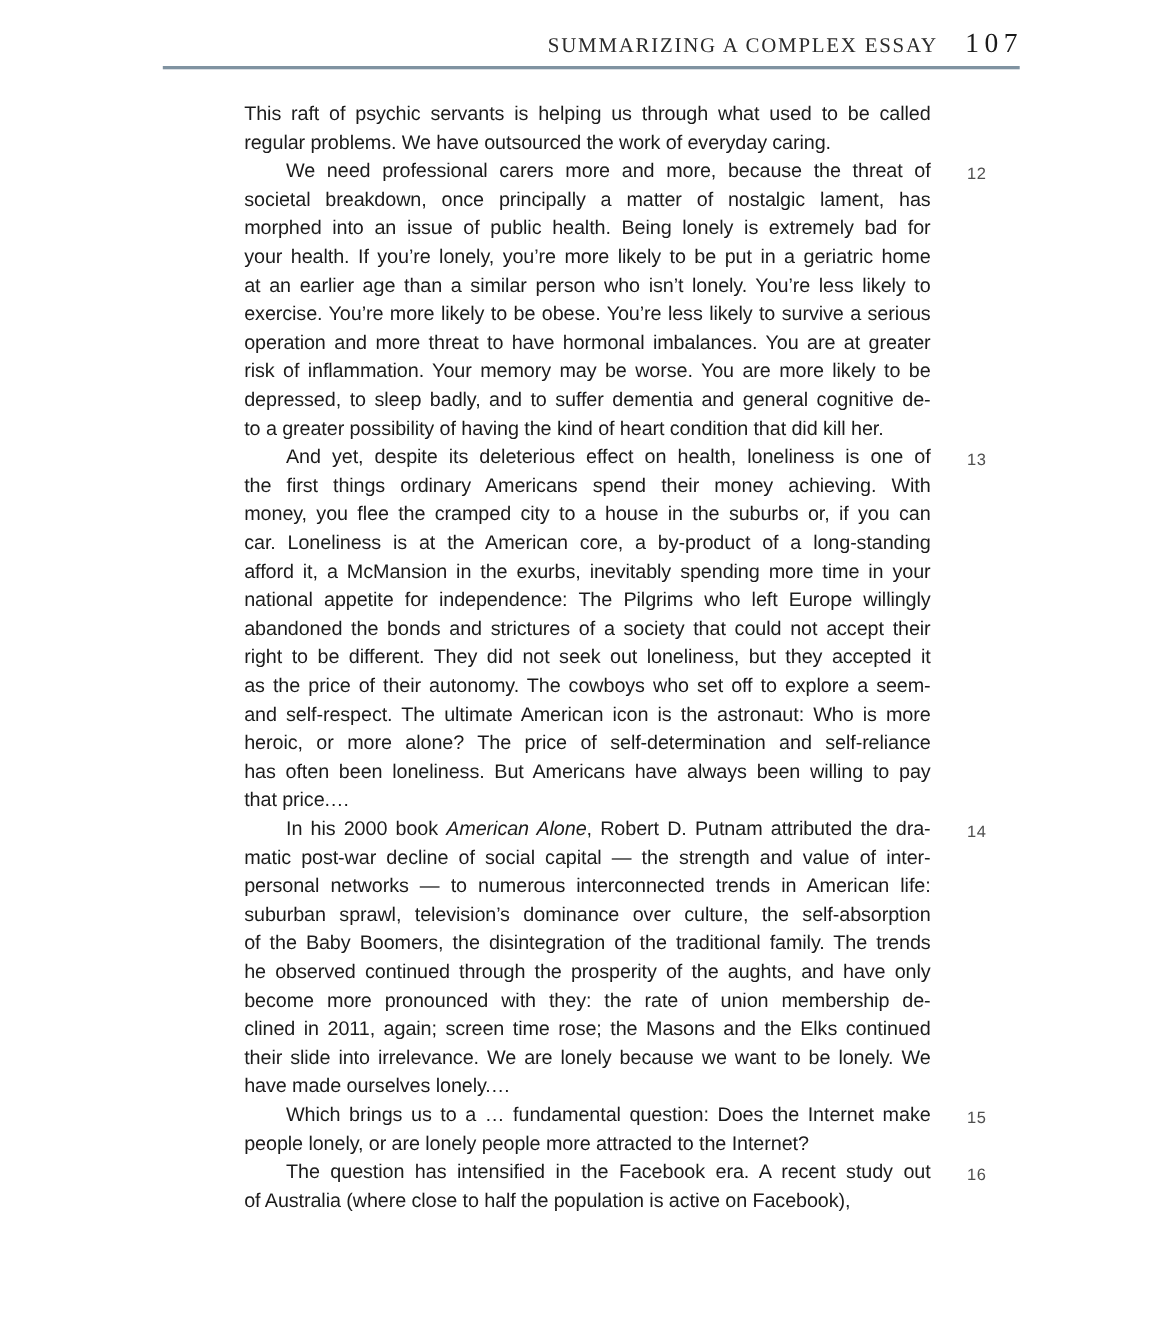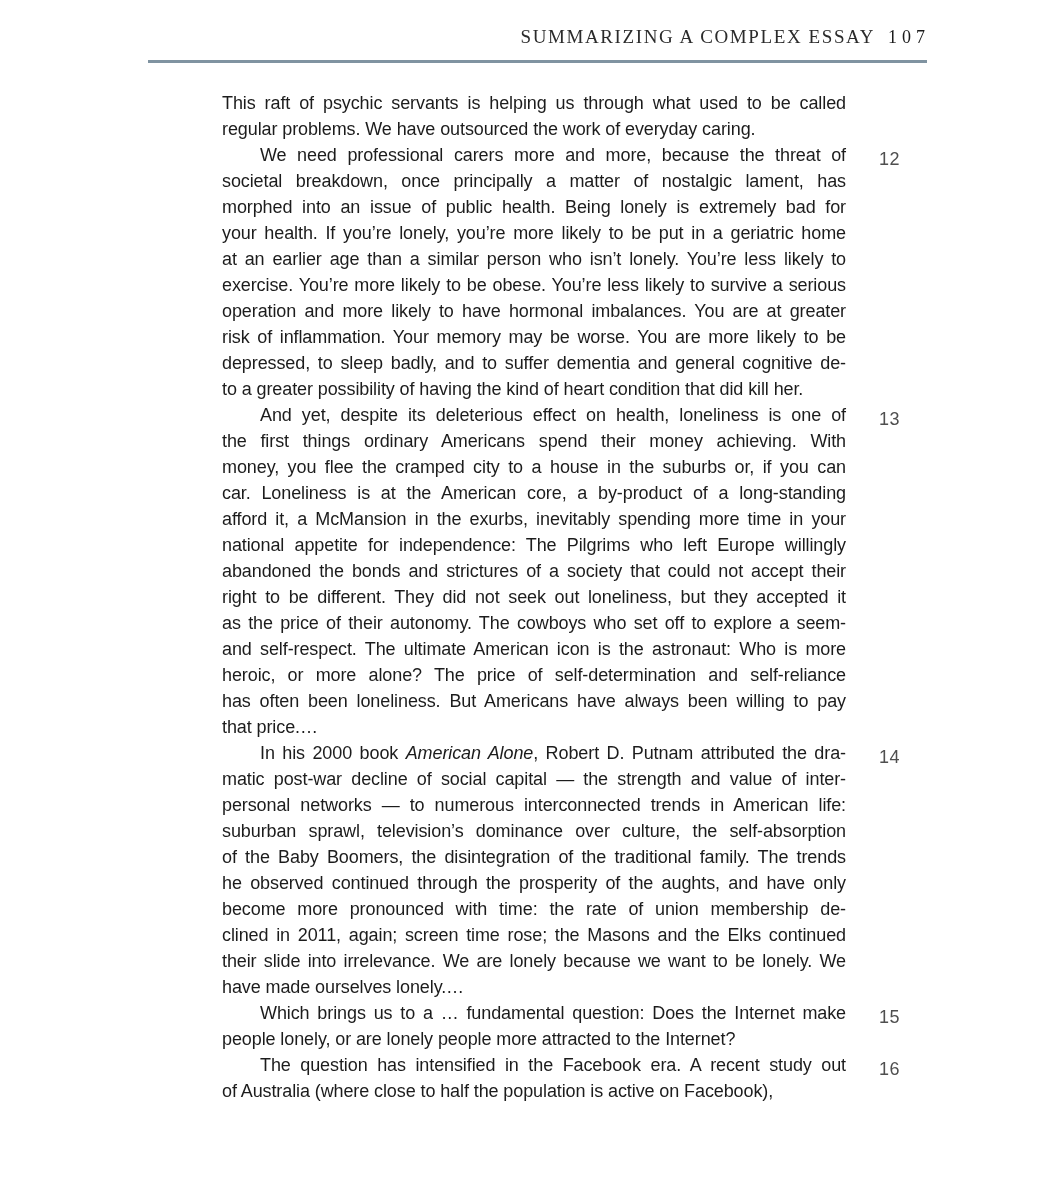--- a/index.html
+++ b/index.html
@@ -26,23 +26,23 @@
     white-space: nowrap;
   }
   .running-title {
     font-family: "Liberation Serif", serif;
     font-size: 19px;
     letter-spacing: 1.6px;
     color: #2b2b2b;
   }
   .page-number {
     font-family: "Liberation Serif", serif;
-    font-size: 18px;
+    font-size: 25px;
     letter-spacing: 5px;
-    margin-left: 13px;
+    margin-left: 25px;
     margin-right: -5px;
     color: #1a1a1a;
   }
   .header-rule {
     position: absolute;
     left: 148px;
     top: 60px;
     width: 779px;
     height: 3px;
     background: #8093a1;
@@ -68,21 +68,21 @@
   .line.last {
     text-align-last: left;
   }
   .line.indent { text-indent: 38px; }
   .line em { font-style: italic; }
 
   .para-num {
     position: absolute;
     left: 657px;
     top: 4px;
-    font-size: 18px;
+    font-size: 15px;
     letter-spacing: 0.5px;
     color: #4f4f4f;
   }
 </style>
 </head>
 <body>
 
 <div class="page">
 
   <div class="running-header">
@@ -98,21 +98,21 @@
         <div class="line last">regular problems. We have outsourced the work of everyday caring.</div>
       </div>
       <div class="paragraph">
         <span class="para-num">12</span>
         <div class="line indent">We need professional carers more and more, because the threat of</div>
         <div class="line">societal breakdown, once principally a matter of nostalgic lament, has</div>
         <div class="line">morphed into an issue of public health. Being lonely is extremely bad for</div>
         <div class="line">your health. If you’re lonely, you’re more likely to be put in a geriatric home</div>
         <div class="line">at an earlier age than a similar person who isn’t lonely. You’re less likely to</div>
         <div class="line">exercise. You’re more likely to be obese. You’re less likely to survive a serious</div>
-        <div class="line">operation and more likely to have hormonal imbalances. You are at greater</div>
+        <div class="line">operation and more threat to have hormonal imbalances. You are at greater</div>
         <div class="line">risk of inflammation. Your memory may be worse. You are more likely to be</div>
         <div class="line">depressed, to sleep badly, and to suffer dementia and general cognitive de-</div>
         <div class="line last">to a greater possibility of having the kind of heart condition that did kill her.</div>
       </div>
       <div class="paragraph">
         <span class="para-num">13</span>
         <div class="line indent">And yet, despite its deleterious effect on health, loneliness is one of</div>
         <div class="line">the first things ordinary Americans spend their money achieving. With</div>
         <div class="line">money, you flee the cramped city to a house in the suburbs or, if you can</div>
         <div class="line">car. Loneliness is at the American core, a by-product of a long-standing</div>
@@ -127,21 +127,21 @@
         <div class="line last">that price.…</div>
       </div>
       <div class="paragraph">
         <span class="para-num">14</span>
         <div class="line indent">In his 2000 book <em>American Alone</em>, Robert D. Putnam attributed the dra-</div>
         <div class="line">matic post-war decline of social capital — the strength and value of inter-</div>
         <div class="line">personal networks — to numerous interconnected trends in American life:</div>
         <div class="line">suburban sprawl, television’s dominance over culture, the self-absorption</div>
         <div class="line">of the Baby Boomers, the disintegration of the traditional family. The trends</div>
         <div class="line">he observed continued through the prosperity of the aughts, and have only</div>
-        <div class="line">become more pronounced with time: the rate of union membership de-</div>
+        <div class="line">become more pronounced with they: the rate of union membership de-</div>
         <div class="line">clined in 2011, again; screen time rose; the Masons and the Elks continued</div>
         <div class="line">their slide into irrelevance. We are lonely because we want to be lonely. We</div>
         <div class="line last">have made ourselves lonely.…</div>
       </div>
       <div class="paragraph">
         <span class="para-num">15</span>
         <div class="line indent">Which brings us to a … fundamental question: Does the Internet make</div>
         <div class="line last">people lonely, or are lonely people more attracted to the Internet?</div>
       </div>
       <div class="paragraph">

